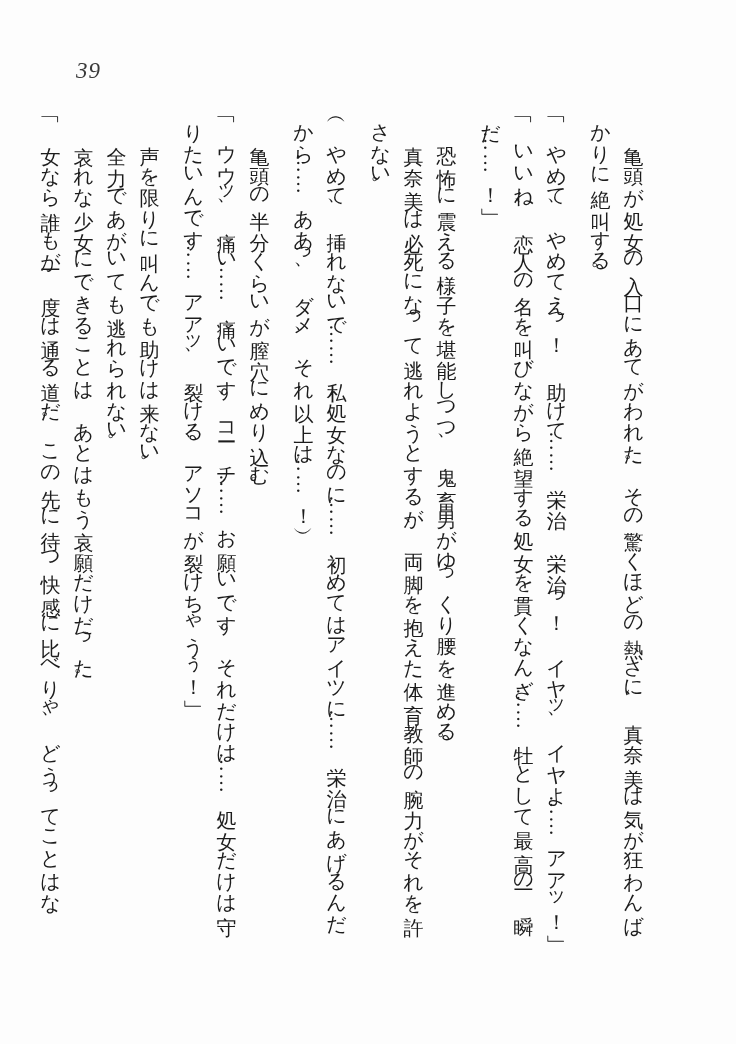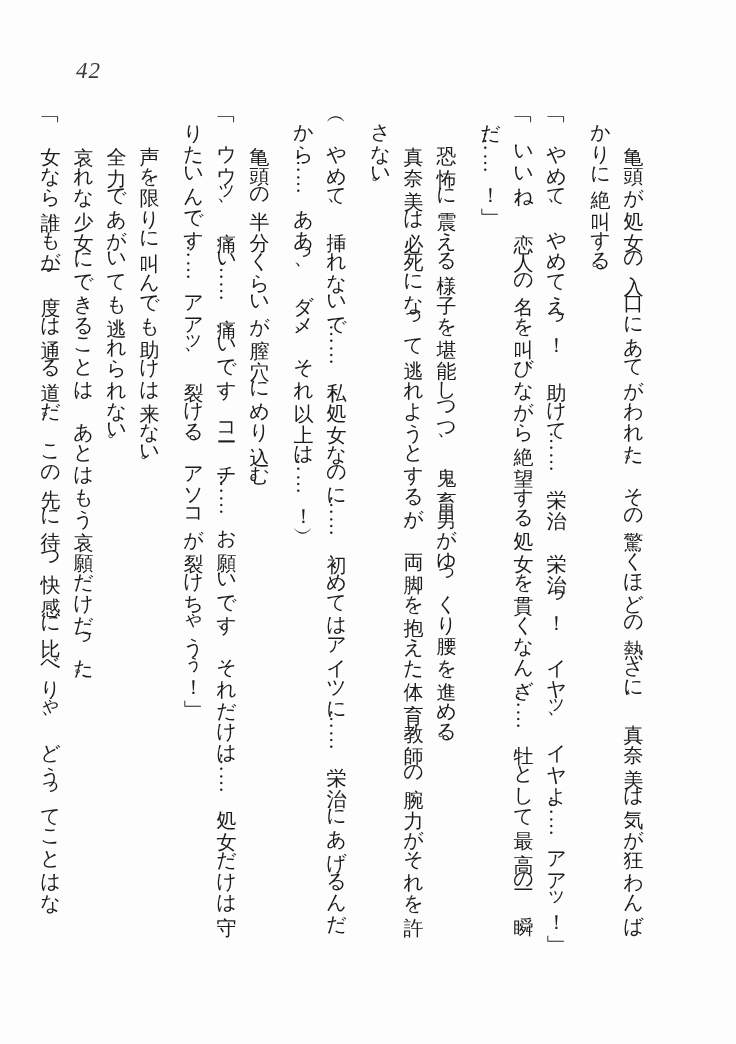--- a/index.html
+++ b/index.html
@@ -51,21 +51,21 @@
     font-size: 20px;
     line-height: 33px;
     overflow: visible;
     white-space: pre;
   }
 </style>
 </head>
 <body>
 
 <div class="page">
-  <div class="page-number">42</div>
+  <div class="page-number">39</div>
   <div class="text-block" id="text-block">
       <div class="col">
         <span class="cell">　</span>
         <span class="cell">亀</span>
         <span class="cell">頭</span>
         <span class="cell">が</span>
         <span class="cell">処</span>
         <span class="cell">女</span>
         <span class="cell">の</span>
         <span class="cell">入</span>

